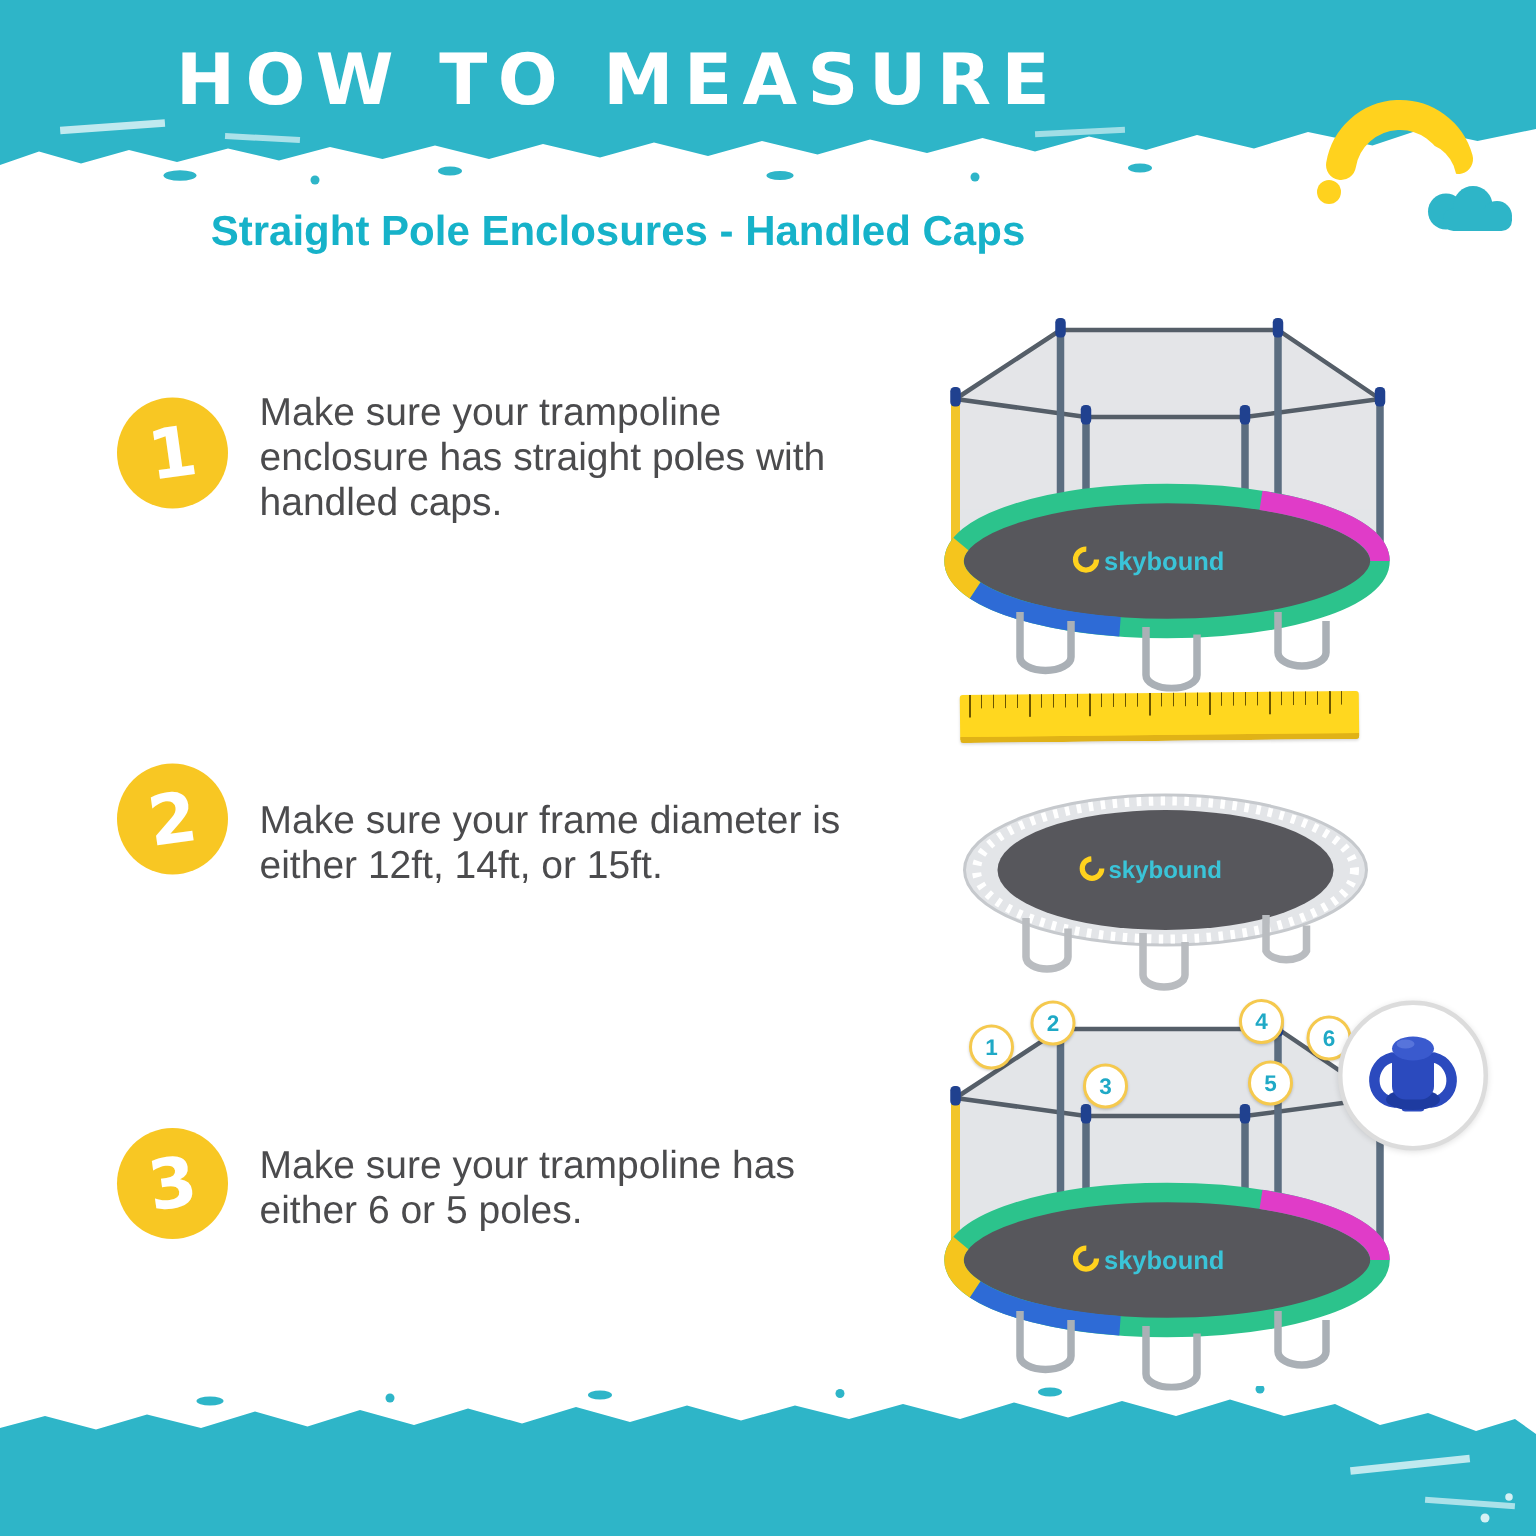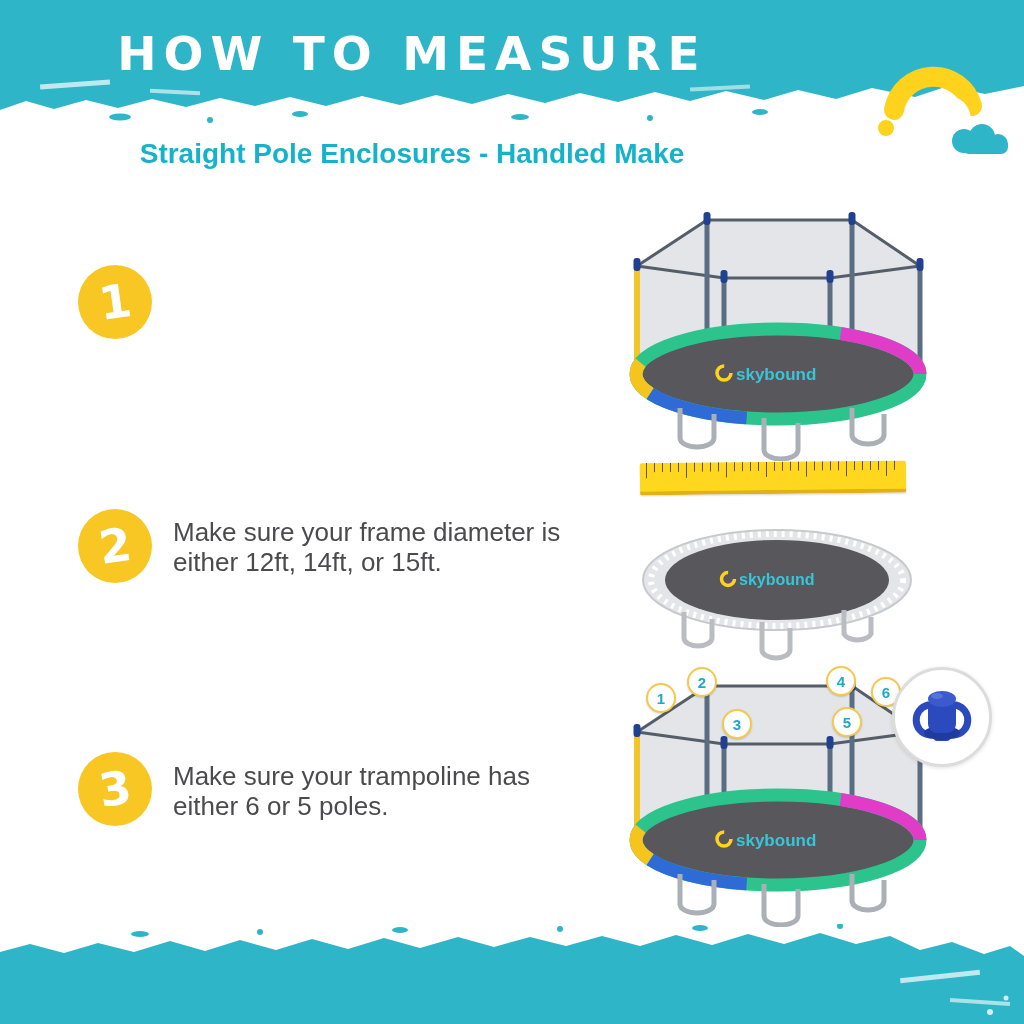--- a/index.html
+++ b/index.html
@@ -22,21 +22,21 @@
   .badge{position:absolute;width:74px;height:74px;border-radius:50%;background:#f8c723;
          color:#fff;display:flex;align-items:center;justify-content:center;
          font-size:46px;font-weight:800;}
   .badge span{transform:rotate(-8deg);font-family:"DejaVu Sans",sans-serif;}
   .badge1{left:78px;top:265px;}
   .badge2{left:78px;top:509px;}
   .badge3{left:78px;top:752px;}
 
   .steptext{position:absolute;width:400px;margin:0;font-size:26px;line-height:30px;color:#4b4b4d;}
   .text1{left:173px;top:259px;}
-  .text2{left:173px;top:517px;}
+  .text2{left:173px;top:531px;}
   .text3{left:173px;top:761px;}
 
   .illus{position:absolute;}
   #illus1{left:612px;top:196px;}
   #illus2{left:632px;top:500px;}
   #illus3{left:612px;top:662px;}
 
   .ruler{position:absolute;left:640px;top:462px;width:266px;height:28px;background:#ffd71f;
          border-radius:2px;border-bottom:4px solid #e0b217;transform:rotate(-0.6deg);
          box-shadow:0 1px 2px rgba(0,0,0,.15);}
@@ -90,25 +90,26 @@
       <rect x="44" y="80" width="60" height="24" rx="12"></rect>
     </g>
     <g fill="#2eb5c8">
       <circle cx="92" cy="93" r="12"></circle>
       <circle cx="110" cy="89" r="13"></circle>
       <circle cx="126" cy="96" r="10"></circle>
       <rect x="90" y="91" width="46" height="15" rx="7"></rect>
     </g>
   </svg>
 
-  <h2 class="subtitle">Straight Pole Enclosures - Handled Make</h2>
+  <h2 class="subtitle">Straight Pole Enclosures - Handled Caps</h2>
 
   <div class="badge badge1">
     <span>1</span>
   </div>
+  <p class="steptext text1">Make sure your trampoline enclosure has straight poles with handled caps.</p>
 
   <div class="badge badge2">
     <span>2</span>
   </div>
   <p class="steptext text2">Make sure your frame diameter is either 12ft, 14ft, or 15ft.</p>
 
   <div class="badge badge3">
     <span>3</span>
   </div>
   <p class="steptext text3">Make sure your trampoline has either 6 or 5 poles.</p>

